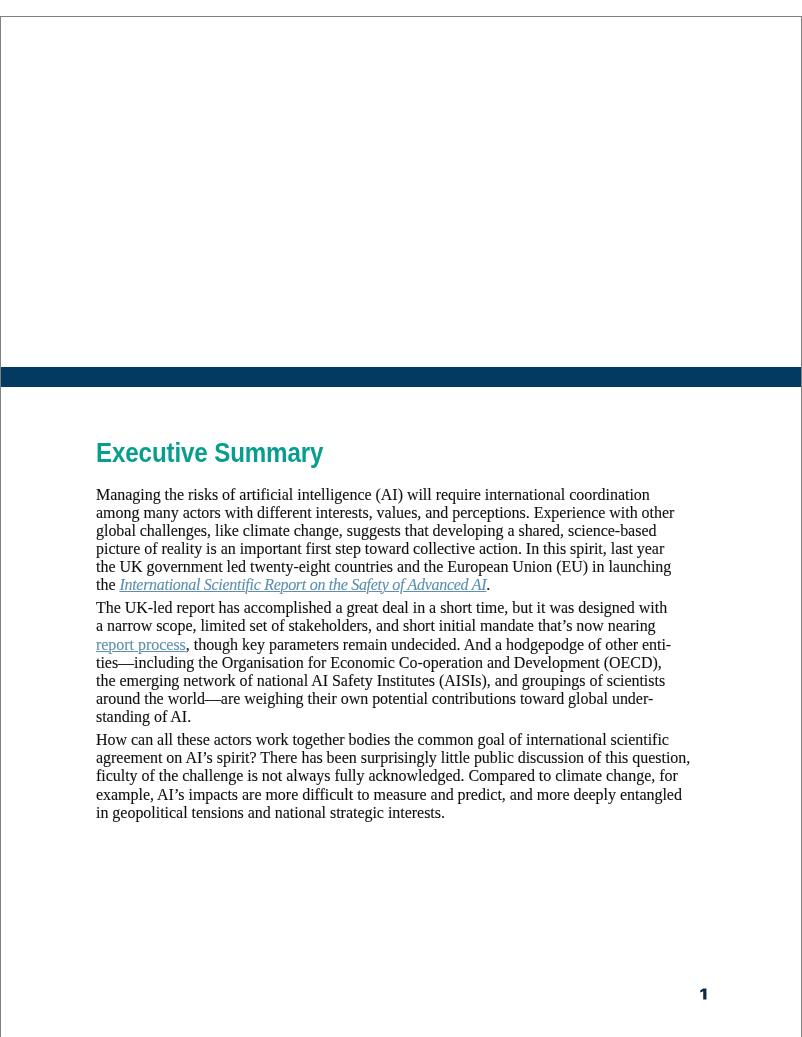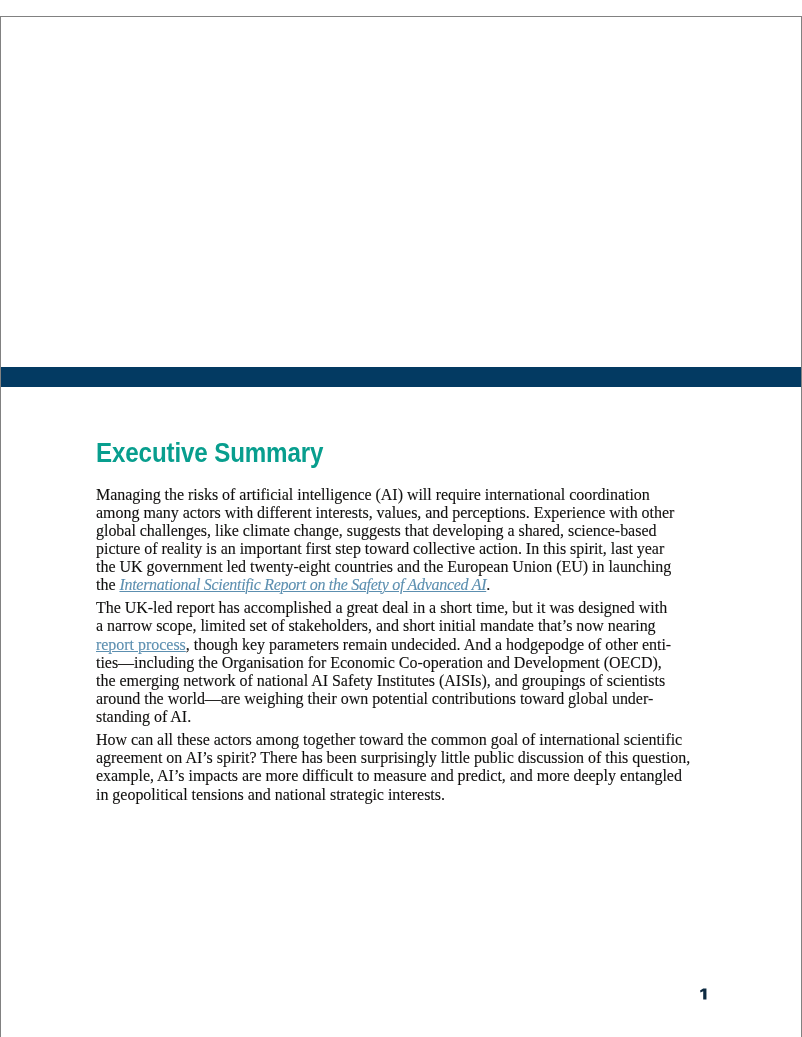--- a/index.html
+++ b/index.html
@@ -75,22 +75,23 @@
       <p>
         <span class="ln"><span>The UK-led report has accomplished a great deal in a short time, but it was designed with</span></span>
         <span class="ln"><span>a narrow scope, limited set of stakeholders, and short initial mandate that’s now nearing</span></span>
         <span class="ln"><a class="link">report process</a><span>, though key parameters remain undecided. And a hodgepodge of other enti-</span></span>
         <span class="ln"><span>ties—including the Organisation for Economic Co-operation and Development (OECD),</span></span>
         <span class="ln"><span>the emerging network of national AI Safety Institutes (AISIs), and groupings of scientists</span></span>
         <span class="ln"><span>around the world—are weighing their own potential contributions toward global under-</span></span>
         <span class="ln"><span>standing of AI.</span></span>
       </p>
       <p>
-        <span class="ln"><span>How can all these actors among together toward the common goal of international scientific</span></span>
+        <span class="ln"><span>How can all these actors work together bodies the common goal of international scientific</span></span>
         <span class="ln"><span>agreement on AI’s spirit? There has been surprisingly little public discussion of this question,</span></span>
+        <span class="ln"><span>ficulty of the challenge is not always fully acknowledged. Compared to climate change, for</span></span>
         <span class="ln"><span>example, AI’s impacts are more difficult to measure and predict, and more deeply entangled</span></span>
         <span class="ln"><span>in geopolitical tensions and national strategic interests.</span></span>
       </p>
     </div>
   <div class="pageno">
     <svg width="14" height="16" viewBox="0 0 14 16" aria-hidden="true">
       <path d="M6.15 2.4 L9.45 2.4 L9.45 13.6 L6.2 13.6 L6.2 5.35 L3.45 6.55 L3.1 4.55 Z" fill="#0e2b42"></path>
     </svg>
 
   </div>

